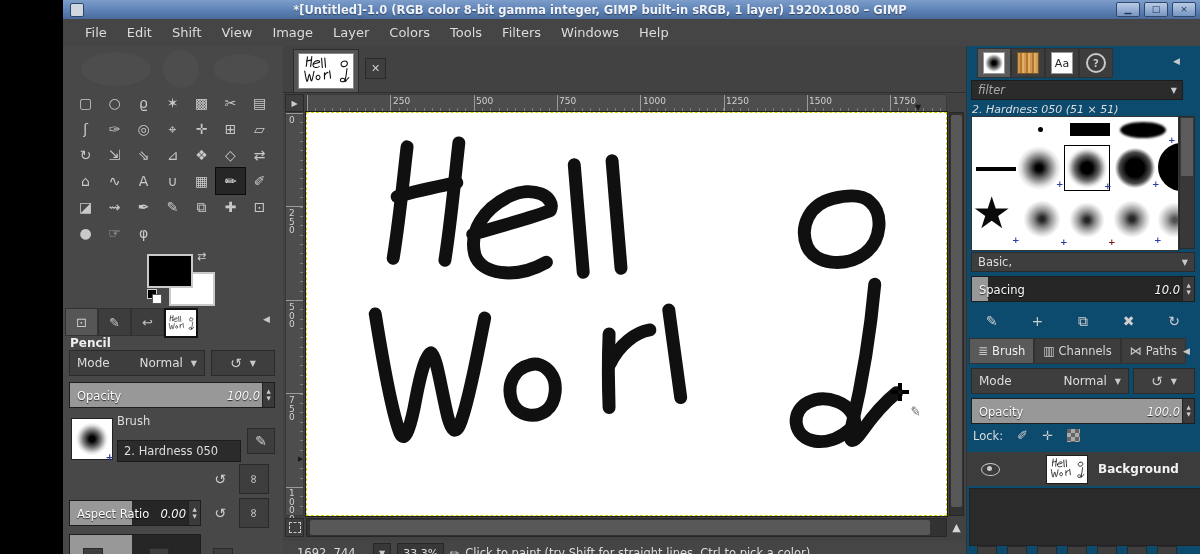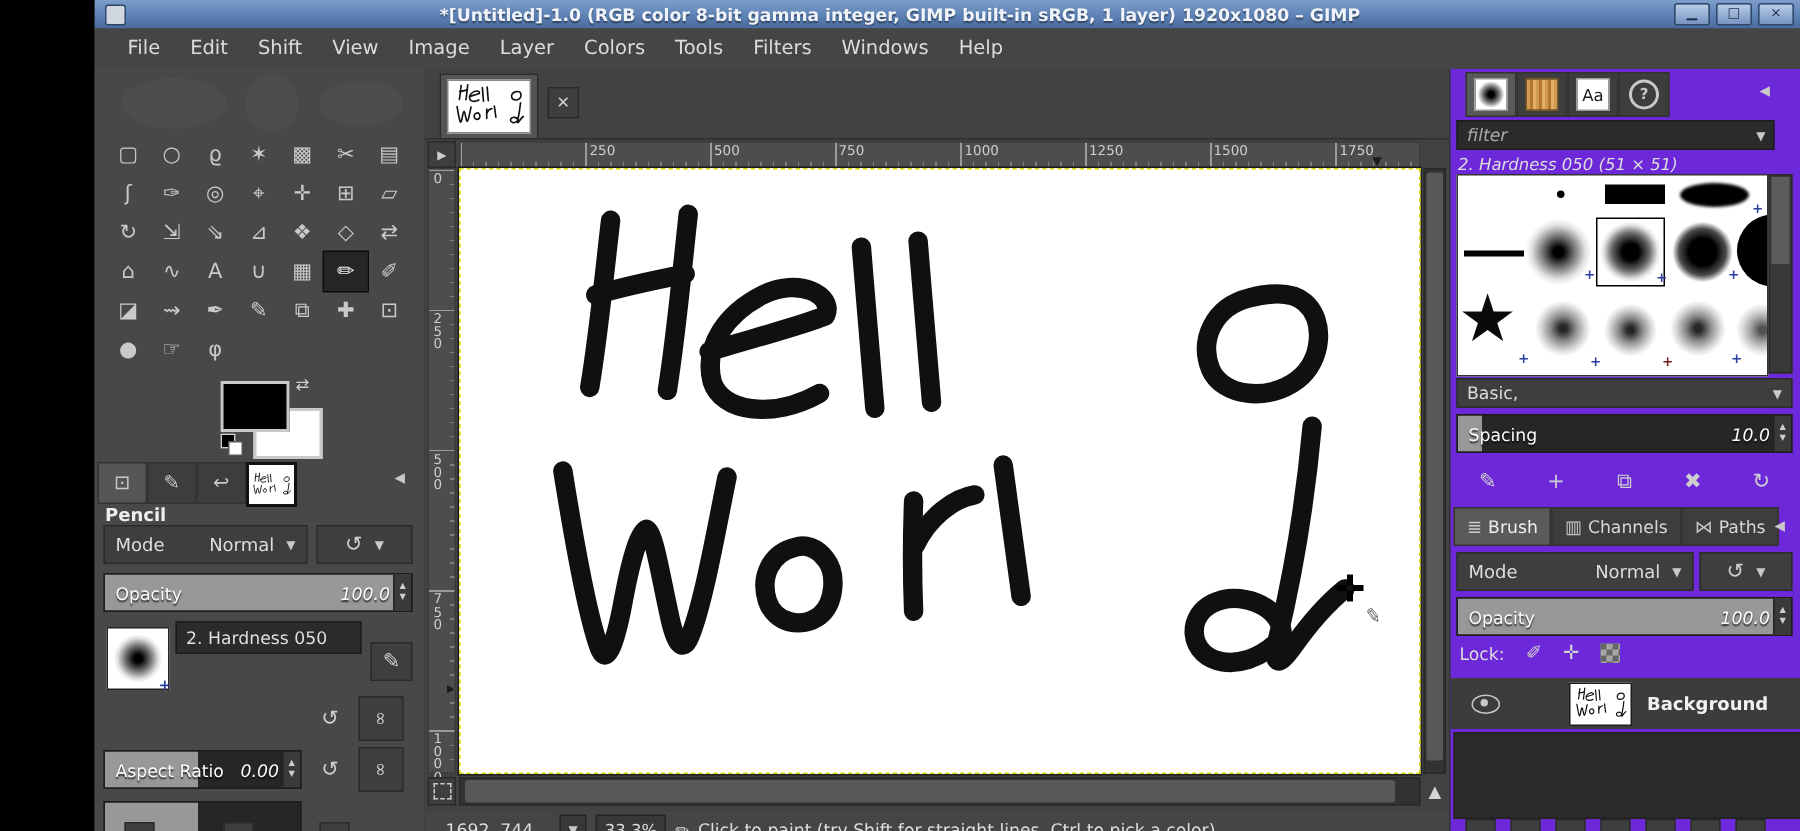--- a/index.html
+++ b/index.html
@@ -95,21 +95,21 @@
   #hscroll{position:absolute;left:23px;top:472px;width:641px;height:19px;background:#323232;border:1px solid #282828;box-sizing:border-box;}
   #hscroll .thumb{position:absolute;top:1px;bottom:1px;left:3px;width:620px;background:#585858;border-radius:2px;}
   #scroll-up{position:absolute;left:666px;top:472px;width:15px;height:19px;color:#d5d5d5;font-size:11px;
     display:flex;align-items:center;justify-content:center;}
   #statusrow{position:absolute;left:0;top:495px;right:0;height:24px;background:#454545;display:flex;align-items:center;gap:6px;padding-left:14px;}
   #statusrow .pos{color:#ddd;font-size:11.5px;width:70px;}
   #statusrow .sbox{height:18px;background:#383838;border:1px solid #262626;display:flex;align-items:center;
     color:#ddd;font-size:11px;padding:0 5px;gap:4px;}
   #statusrow .msg{color:#ddd;font-size:11.5px;white-space:nowrap;}
   
-  #right-dock{position:absolute;left:903px;top:46px;width:234px;height:508px;background:#6d28d9;border-left:1px solid #333;overflow:hidden;}
+  #right-dock{position:absolute;left:903px;top:46px;width:234px;height:508px;background:#0c4a6e;border-left:1px solid #333;overflow:hidden;}
   .rtabs{position:absolute;left:10px;top:2px;display:flex;height:28px;}
   .rtab{width:32px;height:28px;background:#3d3d3d;border:1px solid #323232;display:flex;align-items:center;justify-content:center;}
   .rtab.sel{background:#5a5a5a;}
   .rtab .brush-ic{width:20px;height:20px;background:#fff;border:1px solid #999;position:relative;}
   .rtab .brush-ic:before{content:"";position:absolute;inset:1px;
     background:radial-gradient(circle,#000 15%,rgba(0,0,0,.5) 45%,transparent 70%);}
   .rtab .pattern-ic{width:20px;height:20px;background:repeating-linear-gradient(90deg,#d19a52 0 2px,#b5762f 2px 4px,#e3af67 4px 6px);border:1px solid #7a5a24;}
   .rtab .fonts-ic{width:20px;height:20px;background:#fff;border:1px solid #999;color:#222;font-size:11px;display:flex;align-items:center;justify-content:center;}
   .rtab .help-ic{width:16px;height:16px;border:2px solid #c9c9c9;border-radius:50%;color:#c9c9c9;font-size:10px;
     display:flex;align-items:center;justify-content:center;font-weight:bold;}
@@ -292,21 +292,21 @@
         <span>▲</span>
           <span>▼</span>
       </div>
     </div>
 
     <div id="brush-thumb">
       <div class="blob"></div>
         <span class="plus">+</span>
     </div>
     <span class="abs tiny-label" style="left:54px;top:368px">Brush</span>
-    <div class="entry abs" style="left:54px;top:368px;width:124px;height:22px">
+    <div class="entry abs" style="left:54px;top:394px;width:124px;height:22px">
       <span>2. Hardness 050</span>
     </div>
     <div class="btn abs" style="left:184px;top:382px;width:28px;height:26px;font-size:14px">
       <span>✎</span>
     </div>
 
     <div class="btn abs" style="left:144px;top:420px;width:26px;height:26px;font-size:14px;background:none;border:none">
         <span>↺</span>
       </div>
     <div class="btn abs" style="left:176px;top:418px;width:30px;height:30px">

